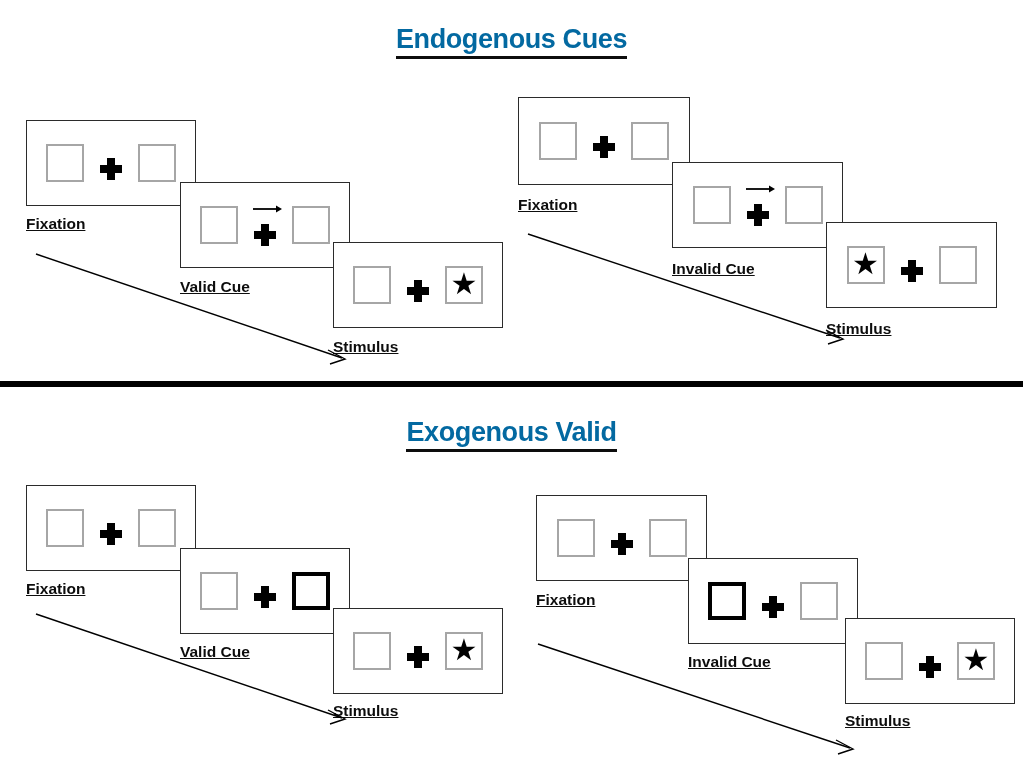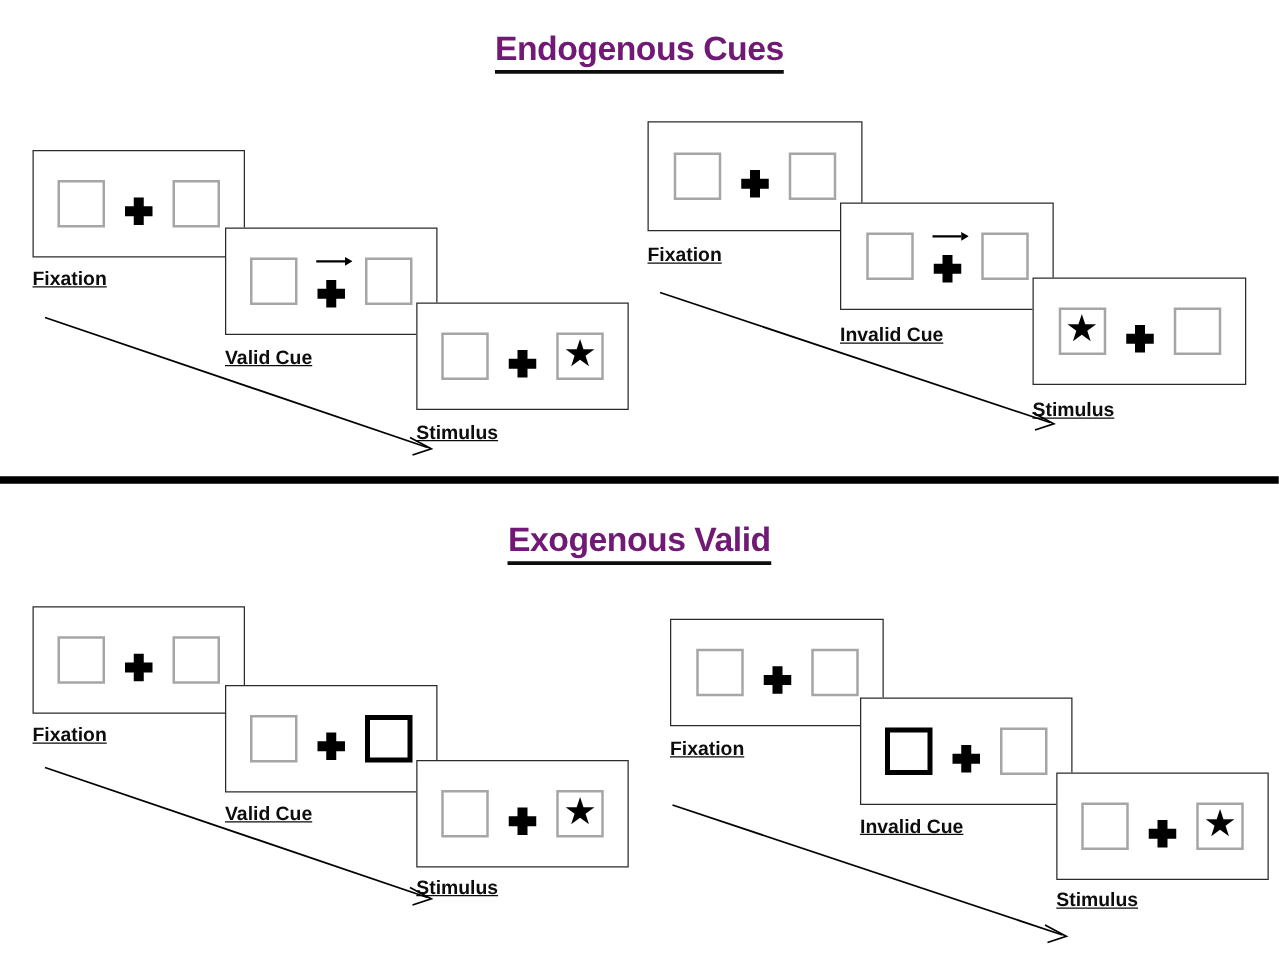--- a/index.html
+++ b/index.html
@@ -16,21 +16,21 @@
     color: #000000;
   }
 
   .section-title {
     position: absolute;
     width: 100%;
     text-align: center;
     font-weight: bold;
     font-size: 27px;
     letter-spacing: -0.4px;
-    color: #701a75;
+    color: #0369a1;
   }
   .section-title span {
     border-bottom: 3px solid #0d0d0d;
     padding-bottom: 2px;
   }
 
   .divider {
     position: absolute;
     left: 0;
     width: 1023px;

